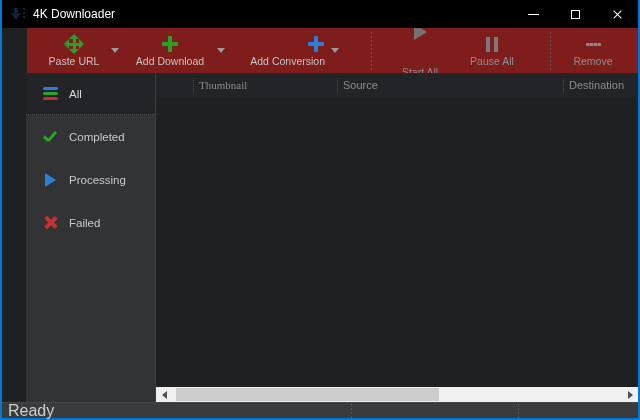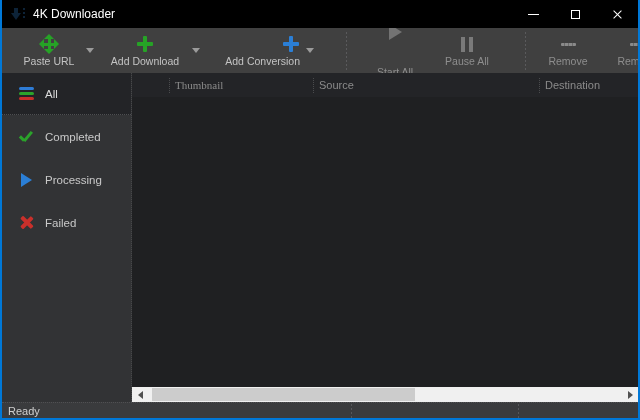--- a/index.html
+++ b/index.html
@@ -23,22 +23,22 @@
   .win-btn { width:42px; height:100%; display:flex; align-items:center; justify-content:center; }
   .glyph-min { width:11px; height:1px; background:#fff; }
   .glyph-max { width:9px; height:9px; border:1px solid #fff; }
   .glyph-close { position:relative; width:11px; height:11px; }
   .glyph-close:before,.glyph-close:after { content:""; position:absolute; left:5px; top:0;
        width:1px; height:11px; background:#fff; }
   .glyph-close:before { transform:rotate(45deg); }
   .glyph-close:after  { transform:rotate(-45deg); }
 
   
-  .toolbar { height:45px; background:#404040; display:flex; align-items:center;
-             padding-left:16px; flex:0 0 auto; overflow:hidden; white-space:nowrap; }
+  .toolbar { height:45px; background:#7f1d1d; display:flex; align-items:center;
+             padding-left:16px; flex:0 0 auto; overflow:hidden; white-space:nowrap;margin-left:25px; }
   .tbtn { display:flex; flex-direction:column; align-items:center; justify-content:center;
           height:42px; flex:0 0 auto; }
   .tbtn .ticon { height:20px; display:flex; align-items:center; justify-content:center; }
   .tbtn .tlabel { font-size:10.5px; color:#c3c3c3; margin-top:1px; }
   .tbtn.disabled .tlabel { color:#8e8e8e; }
   .tdrop { width:20px; height:42px; display:flex; align-items:center; justify-content:center; flex:0 0 auto; }
   .caret { width:0; height:0; border-left:4px solid transparent; border-right:4px solid transparent;
            border-top:5px solid #9b9b9b; }
   .tsep { width:1px; height:38px; flex:0 0 auto;
           background-image:repeating-linear-gradient(#5a5a5c 0 2px, transparent 2px 4px); }
@@ -60,21 +60,21 @@
                border-left:13px solid #737373; }
   .pause-gray { display:flex; gap:4px; }
   .pause-gray i { display:block; width:4px; height:15px; background:#7a7a7a; }
   .minus-gray { width:15px; height:3px; border-radius:1px;
         background-image:repeating-linear-gradient(90deg,#8a8a8a 0 3px,#6a6a6a 3px 4px); }
   .ml4{margin-left:4px;} .ml8{margin-left:8px;} .ml14{margin-left:14px;}
   .ml16{margin-left:16px;gap:25px;} .ml26{margin-left:26px;} .ml6{margin-left:6px;}
   .w62{width:62px;} .w82{width:82px;} .w90{width:90px;align-items:flex-end;} .w64{width:64px;} .w56{width:56px;} .w70{width:70px;}
 
   
-  .content { flex:1 1 auto; display:flex; min-height:0; }
+  .content { flex:1 1 auto; display:flex; min-height:0;padding-left:24px; }
   .sidebar { width:130px; flex:0 0 auto; display:flex; flex-direction:column; background:#323335;
              border-right:1px dotted #47484a; }
   .side-item { display:flex; align-items:center; padding-left:16px; height:43px; flex:0 0 auto; }
   .side-item .slabel { font-size:11.5px; color:#c9c9c9; margin-left:11px; }
   .side-item.selected { height:42px; background:#232427; border-bottom:1px dotted #4e4f51; }
   .side-item.selected .slabel { color:#dcdcdc; }
   .side-fill { flex:1 1 auto; background:#323335; }
   .sicon { width:16px; height:16px; display:flex; align-items:center; justify-content:center; flex:0 0 auto; }
   .filter-lines { display:flex; flex-direction:column; gap:2px; width:15px; }
   .filter-lines i { display:block; height:3px; border-radius:2px; }
@@ -105,21 +105,21 @@
   .scroll-arrow { width:16px; height:15px; display:flex; align-items:center; justify-content:center; }
   .arr-l { width:0; height:0; border-top:4px solid transparent; border-bottom:4px solid transparent;
            border-right:5px solid #505050; }
   .arr-r { width:0; height:0; border-top:4px solid transparent; border-bottom:4px solid transparent;
            border-left:5px solid #505050; }
   .scroll-thumb { position:absolute; left:20px; top:1px; bottom:1px; width:263px; background:#cccccc; }
 
   
   .statusbar { height:16px; flex:0 0 auto; background:#3a3b3d; border-top:1px dotted #505052;
                display:flex; align-items:center; padding-left:6px; position:relative; }
-  .status-text { font-size:11px; color:#cfcfcf; }
+  .status-text { font-size:16px; color:#cfcfcf; }
   .status-sep { position:absolute; top:1px; bottom:0; width:1px;
         background-image:repeating-linear-gradient(#56575a 0 2px, transparent 2px 4px); }
   .status-sep.s1 { left:349px; } .status-sep.s2 { left:516px; }
 </style>
 </head>
 <body>
 
 <div class="window">
 
   <div class="titlebar">

